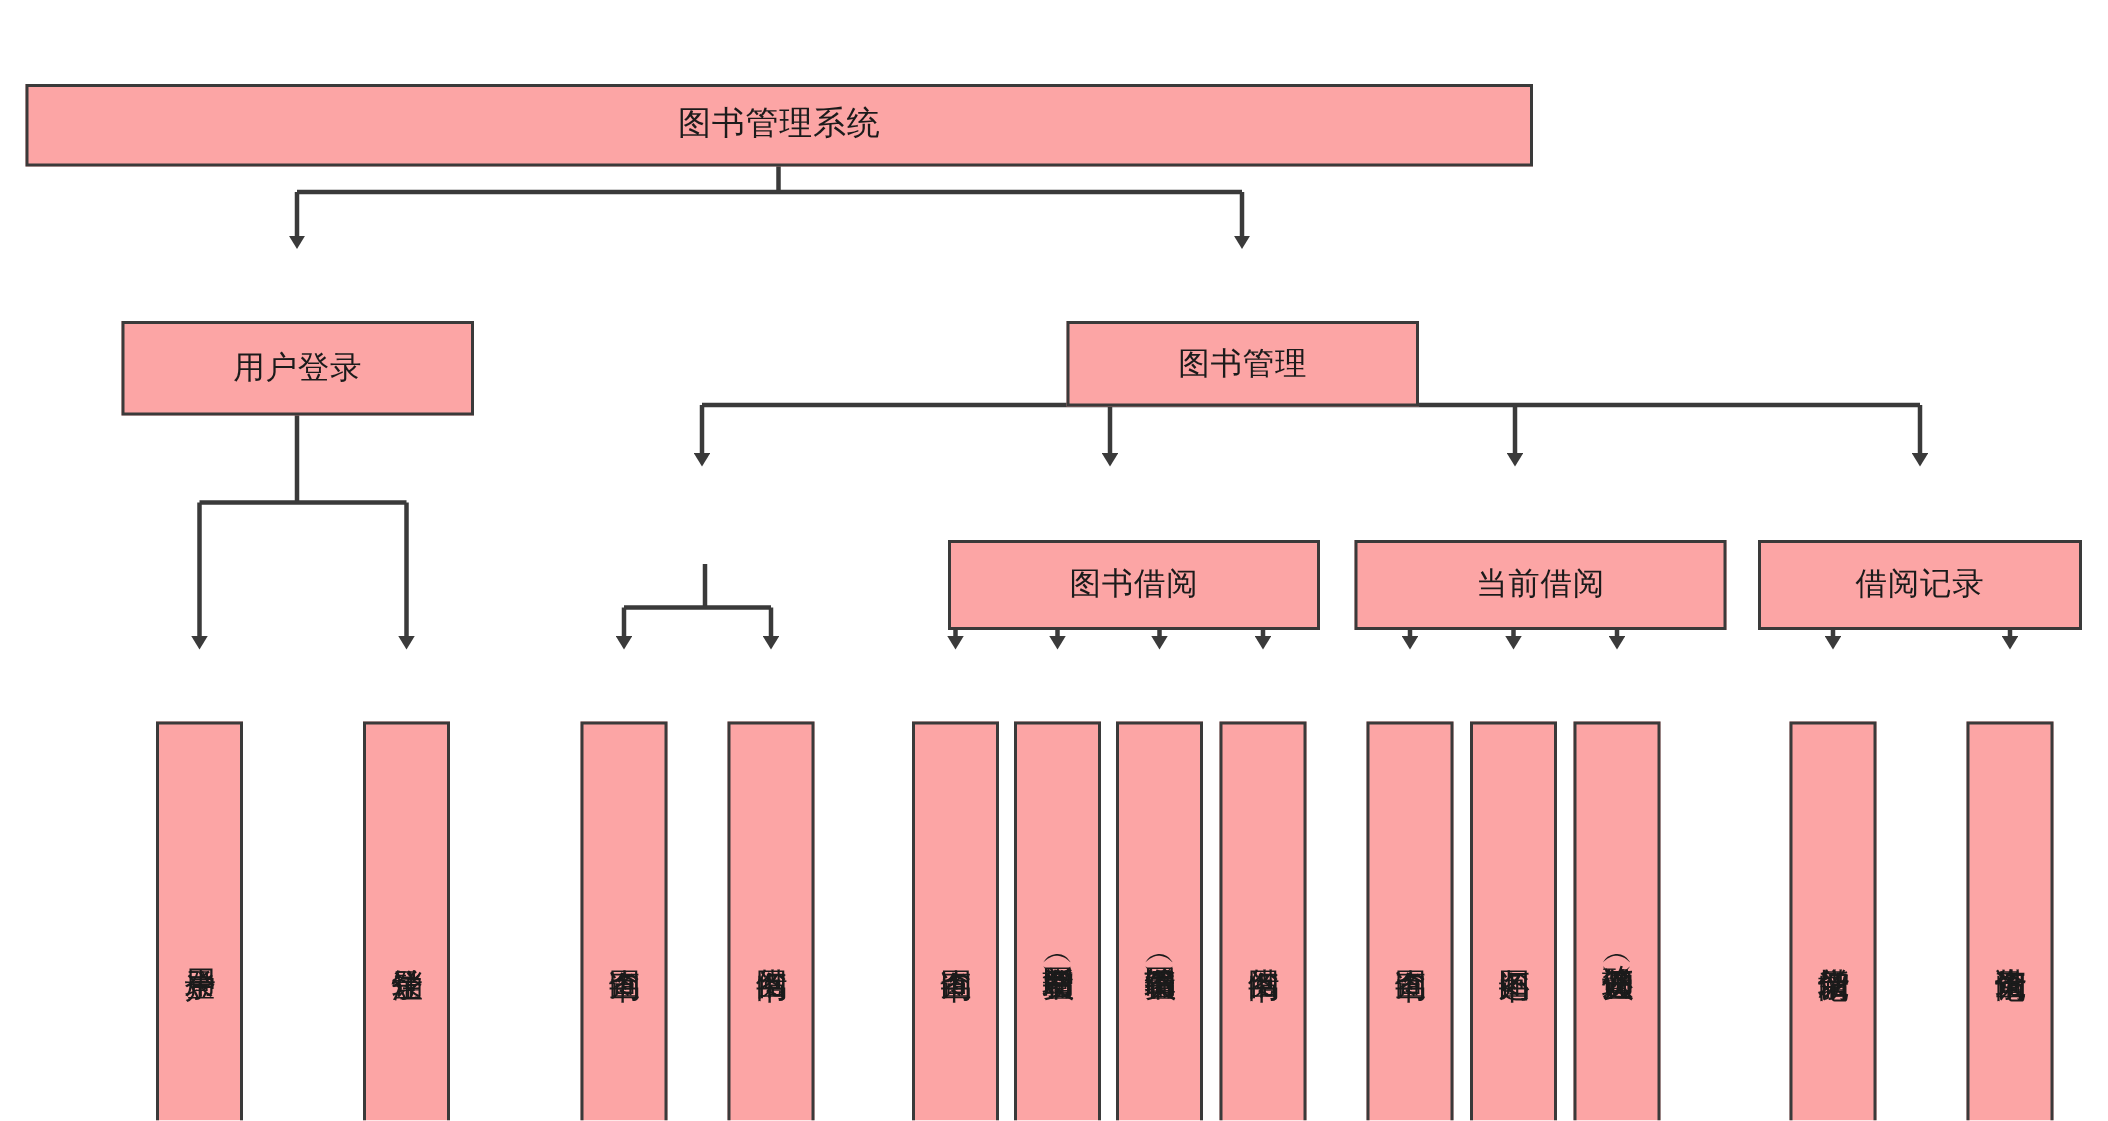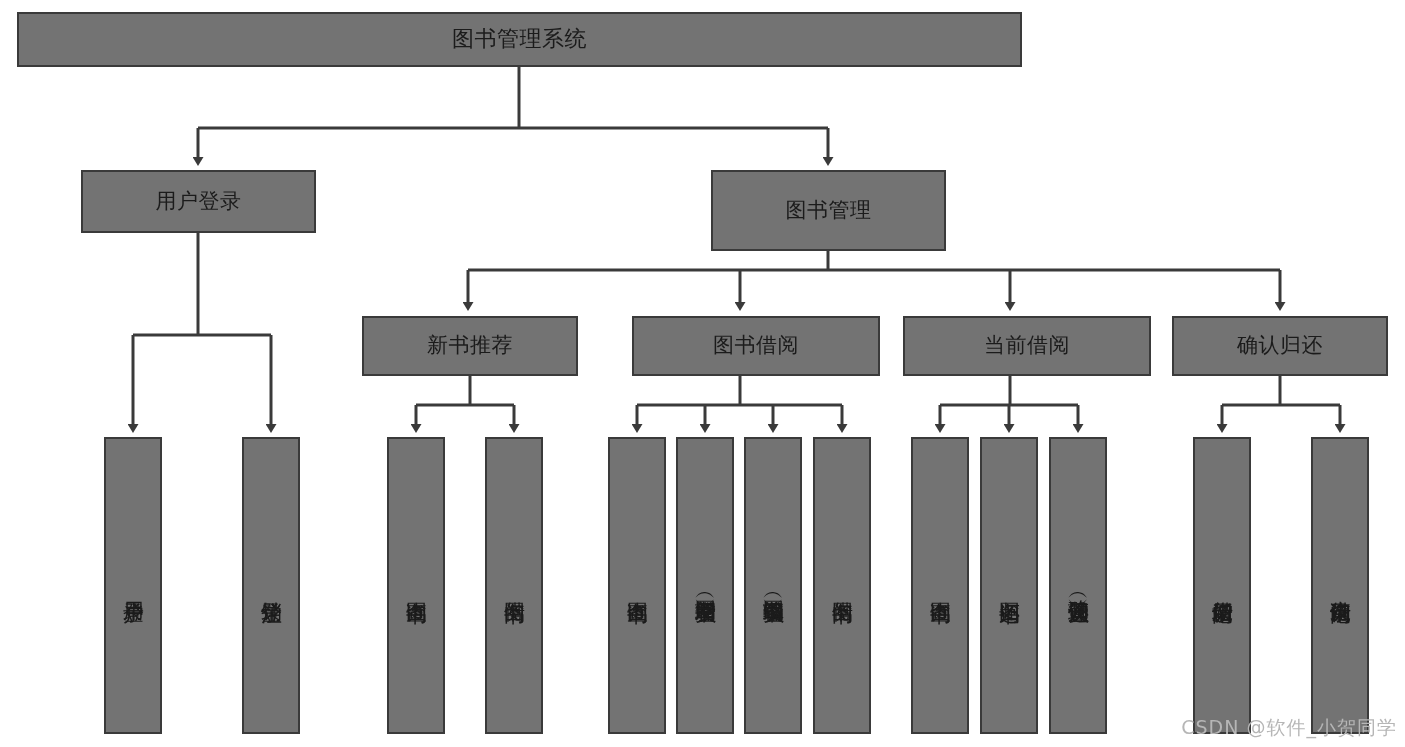--- a/index.html
+++ b/index.html
@@ -22,26 +22,27 @@
     left: 0;
     top: 0;
     width: 1405px;
     height: 747px;
     pointer-events: none;
   }
   .node {
     position: absolute;
     box-sizing: border-box;
     border: 2px solid #3a3a3a;
-    background: #737373;
+    background: #fca5a5;
     display: flex;
     align-items: center;
     justify-content: center;
     color: #1b1b1b;
     letter-spacing: 0.5px;
+    margin-top: 44px;
   }
   .node.h {
     font-size: 21px;
     line-height: 1.1;
   }
   .node.root {
     font-size: 22px;
   }
   .node.v {
     writing-mode: vertical-rl;
@@ -115,40 +116,38 @@
       <path d="M1280,376 L1280,405"></path>
       <path d="M1222,405 L1340,405"></path>
       <path d="M1222,405 L1222,425" marker-end="url(#arrow)"></path>
       <path d="M1340,405 L1340,425" marker-end="url(#arrow)"></path>
     </g>
   </svg>
 
   <div class="node h root" style="left:17px; top:12px; width:1005px; height:55px;">图书管理系统</div>
 
   <div class="node h" style="left:81px; top:170px; width:235px; height:63px;">用户登录</div>
-  <div class="node h" style="left:711px; top:170px; width:235px; height:81px;">图书管理</div>
+  <div class="node h" style="left:711px; top:170px; width:235px; height:57px;">图书管理</div>
 
-  <div class="node h" style="left:362px; top:316px; width:216px; height:60px;">新书推荐</div>
   <div class="node h" style="left:632px; top:316px; width:248px; height:60px;">图书借阅</div>
   <div class="node h" style="left:903px; top:316px; width:248px; height:60px;">当前借阅</div>
-  <div class="node h" style="left:1172px; top:316px; width:216px; height:60px;">确认归还</div>
+  <div class="node h" style="left:1172px; top:316px; width:216px; height:60px;">借阅记录</div>
 
   <div class="node v" style="left:104px; top:437px; width:58px; height:297px;">用户登录</div>
   <div class="node v" style="left:242px; top:437px; width:58px; height:297px;">注销登录</div>
 
   <div class="node v" style="left:387px; top:437px; width:58px; height:297px;">查询图书</div>
   <div class="node v" style="left:485px; top:437px; width:58px; height:297px;">借阅图书</div>
 
   <div class="node v" style="left:608px; top:437px; width:58px; height:297px;">查询图书</div>
   <div class="node v" style="left:676px; top:437px; width:58px; height:297px;">新增图书（管理员）</div>
   <div class="node v" style="left:744px; top:437px; width:58px; height:297px;">编辑图书（管理员）</div>
   <div class="node v" style="left:813px; top:437px; width:58px; height:297px;">借阅图书</div>
 
   <div class="node v" style="left:911px; top:437px; width:58px; height:297px;">查询图书</div>
   <div class="node v" style="left:980px; top:437px; width:58px; height:297px;">归还图书</div>
   <div class="node v" style="left:1049px; top:437px; width:58px; height:297px;">确认归还（管理员）</div>
 
   <div class="node v" style="left:1193px; top:437px; width:58px; height:297px;">新增借阅记录</div>
   <div class="node v" style="left:1311px; top:437px; width:58px; height:297px;">查询借阅记录</div>
 
-  <div id="watermark">CSDN @软件_小贺同学</div>
 
 </div>
 
 </body></html>

